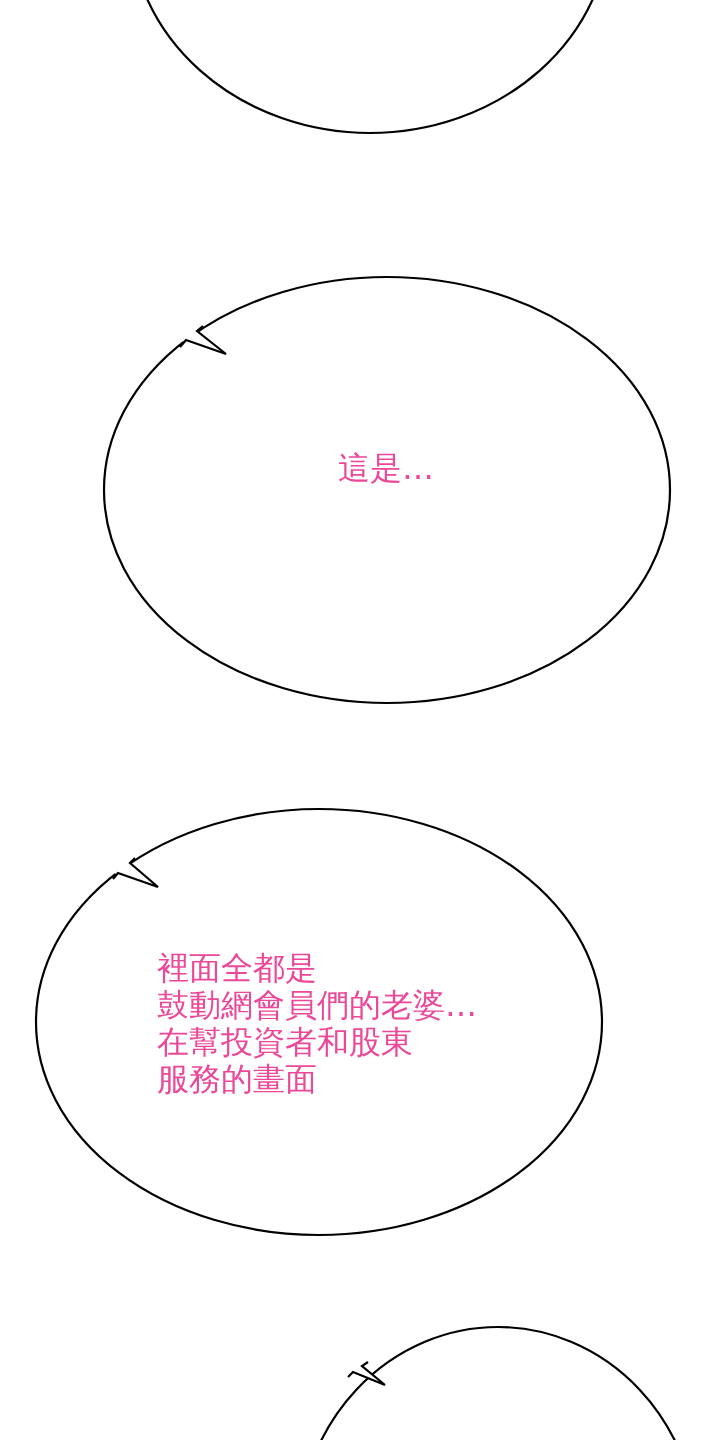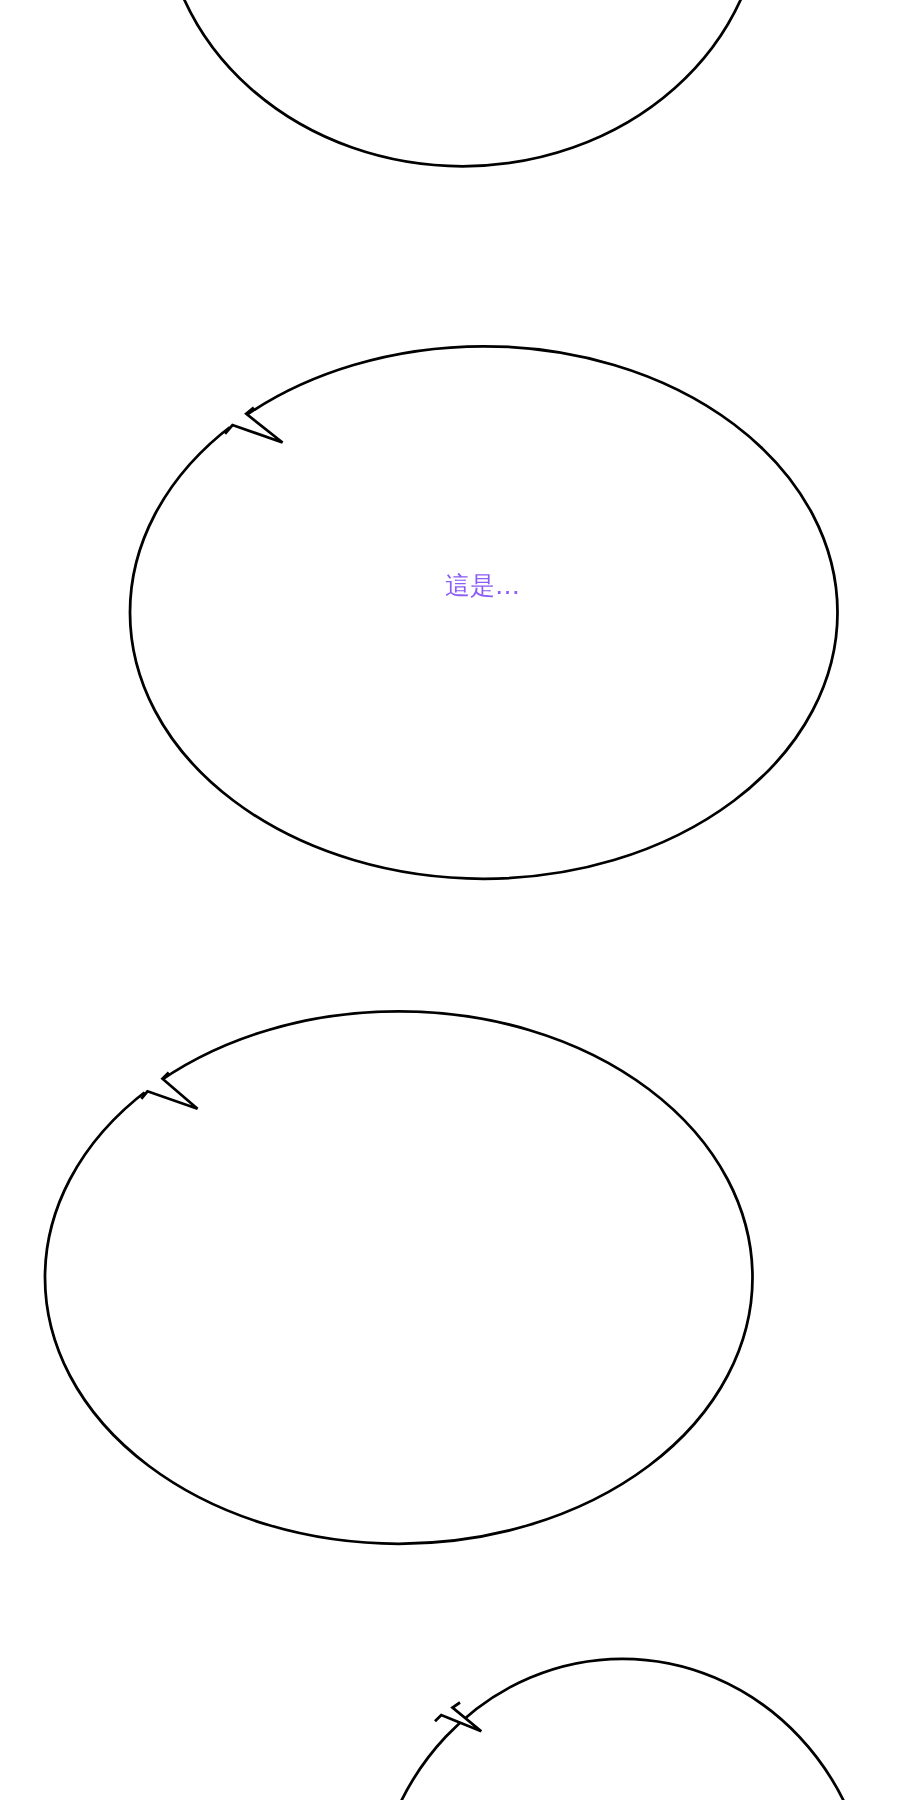--- a/index.html
+++ b/index.html
@@ -24,22 +24,22 @@
     }
     svg.bubbles {
       position: absolute;
       left: 0;
       top: 0;
       width: 720px;
       height: 1440px;
     }
     .bubble-text {
       position: absolute;
-      color: #8b5cf6;
-      font-size: 20px;
+      color: #ec4899;
+      font-size: 32px;
       line-height: 37px;
       white-space: nowrap;
       transform: translateX(-50%);
     }
     .bubble-text .line {
       display: block;
     }
   </style>
 </head>
 <body>
@@ -72,14 +72,20 @@
       <ellipse cx="498" cy="1540" rx="200" ry="213" fill="#ffffff" stroke="#000000" stroke-width="2.2"></ellipse>
       <path d="M 352 1373 L 363 1366" stroke="#ffffff" stroke-width="6" fill="none"></path>
       <path d="M 348 1377 L 353 1372 L 385 1385 L 362 1366 L 368 1362" stroke="#000000" stroke-width="2.2" fill="#ffffff" stroke-linejoin="miter"></path>
     </g>
   </svg>
 
   <div class="bubble-text" style="left:386px; top:450px;">
     <span class="line">這是…</span>
   </div>
 
+  <div class="bubble-text" style="left:317px; top:950px;">
+    <span class="line">裡面全都是</span>
+    <span class="line">鼓動網會員們的老婆…</span>
+    <span class="line">在幫投資者和股東</span>
+    <span class="line">服務的畫面</span>
+  </div>
 
 </div>
 
 </body></html>

